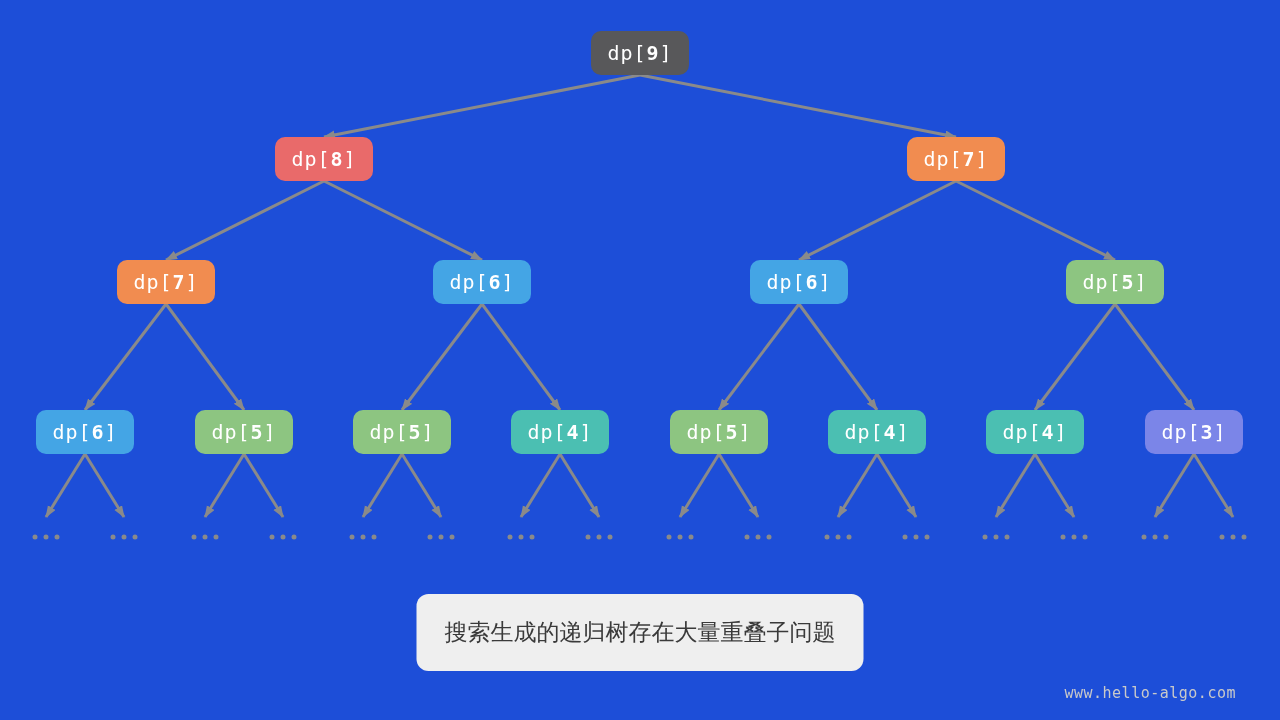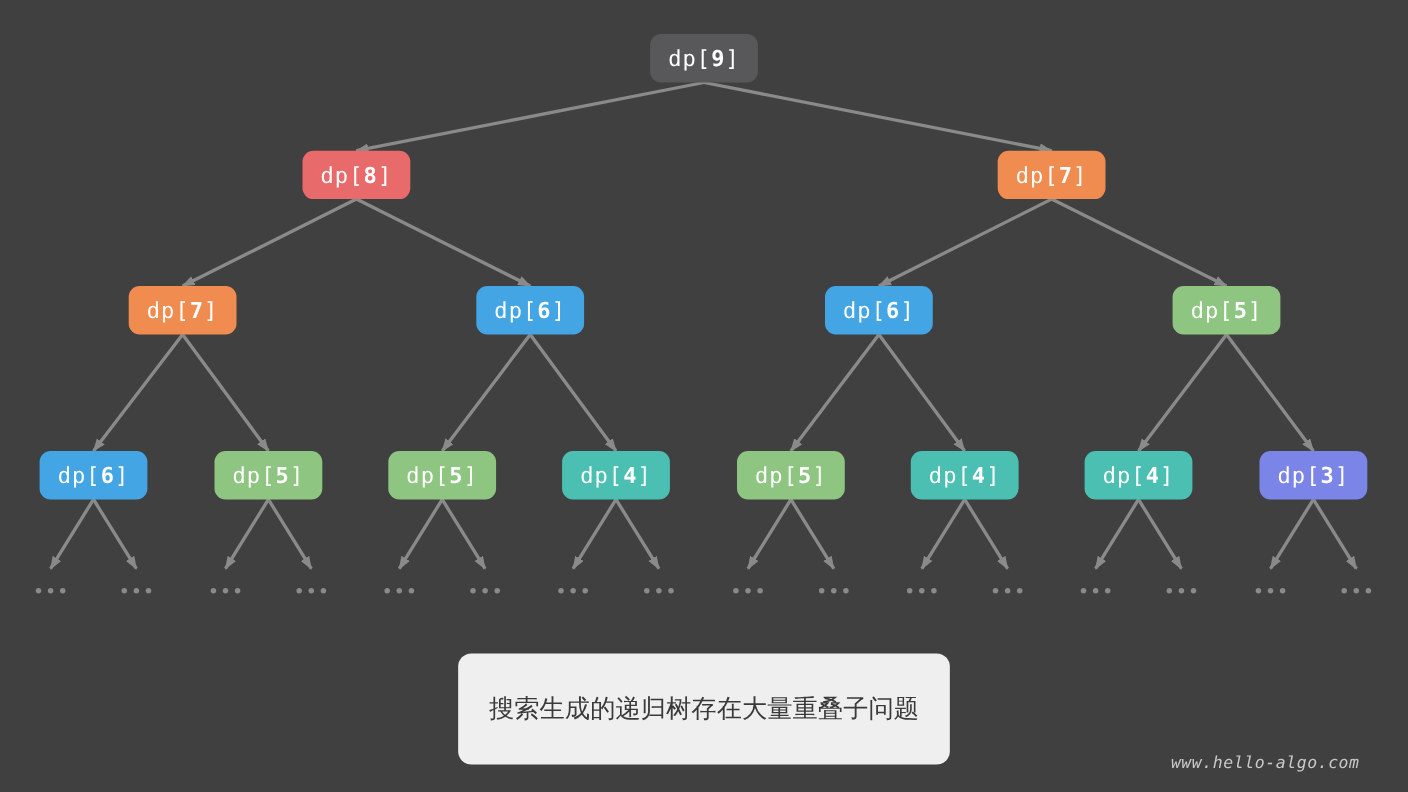--- a/index.html
+++ b/index.html
@@ -1,43 +1,43 @@
 <!DOCTYPE html>
 <html><head>
 <meta charset="utf-8">
 <style>
   html,body{margin:0;padding:0;background:#fff;}
   .stage{
-    position:relative;width:1280px;height:720px;background:#404040;overflow:hidden;
+    position:relative;width:1280px;height:720px;background:#1d4ed8;overflow:hidden;
     font-family:"Liberation Sans",sans-serif;
   }
   #edge-layer{position:absolute;left:0;top:0;width:1280px;height:720px;}
   .node{
     position:absolute;width:98px;height:44px;border-radius:10px;
     display:flex;align-items:center;justify-content:center;
     transform:translate(-50%,-50%);
     color:#ffffff;font-family:"DejaVu Sans Mono","Liberation Mono",monospace;
     font-size:20px;font-weight:500;letter-spacing:1px;white-space:nowrap;
   }
   .node .idx{font-weight:700;}
   .ellipsis{
     position:absolute;transform:translate(-50%,-50%);
     display:flex;gap:6px;align-items:center;
   }
   .ellipsis .dot{width:5px;height:5px;border-radius:50%;background:#8a8a8a;display:block;}
   .caption{
     position:absolute;left:640px;top:594px;transform:translateX(-50%);
-    background:#efefef;border-radius:12px;padding:32px 28px;
+    background:#efefef;border-radius:12px;padding:20px 28px;
     color:#3a3a3a;font-size:23px;line-height:37px;text-align:center;white-space:nowrap;
   }
   .caption .math{font-family:"DejaVu Sans Mono","Liberation Mono",monospace;font-size:22px;}
   .caption .sup{font-weight:700;font-size:15px;vertical-align:super;line-height:0;}
   .watermark{
     position:absolute;right:44px;bottom:18px;color:#c9c9c9;
-    font-family:"DejaVu Sans Mono","Liberation Mono",monospace;font-size:15px;letter-spacing:0.5px;font-style:italic;
+    font-family:"DejaVu Sans Mono","Liberation Mono",monospace;font-size:15px;letter-spacing:0.5px;
   }
 </style>
 </head>
 <body>
 
 <div class="stage">
   <svg id="edge-layer" width="1280" height="720" viewBox="0 0 1280 720">
     <defs>
       <marker id="arrowhead" markerUnits="userSpaceOnUse" markerWidth="13" markerHeight="10" refX="11" refY="4.5" orient="auto">
         <path d="M0,0 L12,4.5 L0,9 Z" fill="#8a8a8a"></path>

